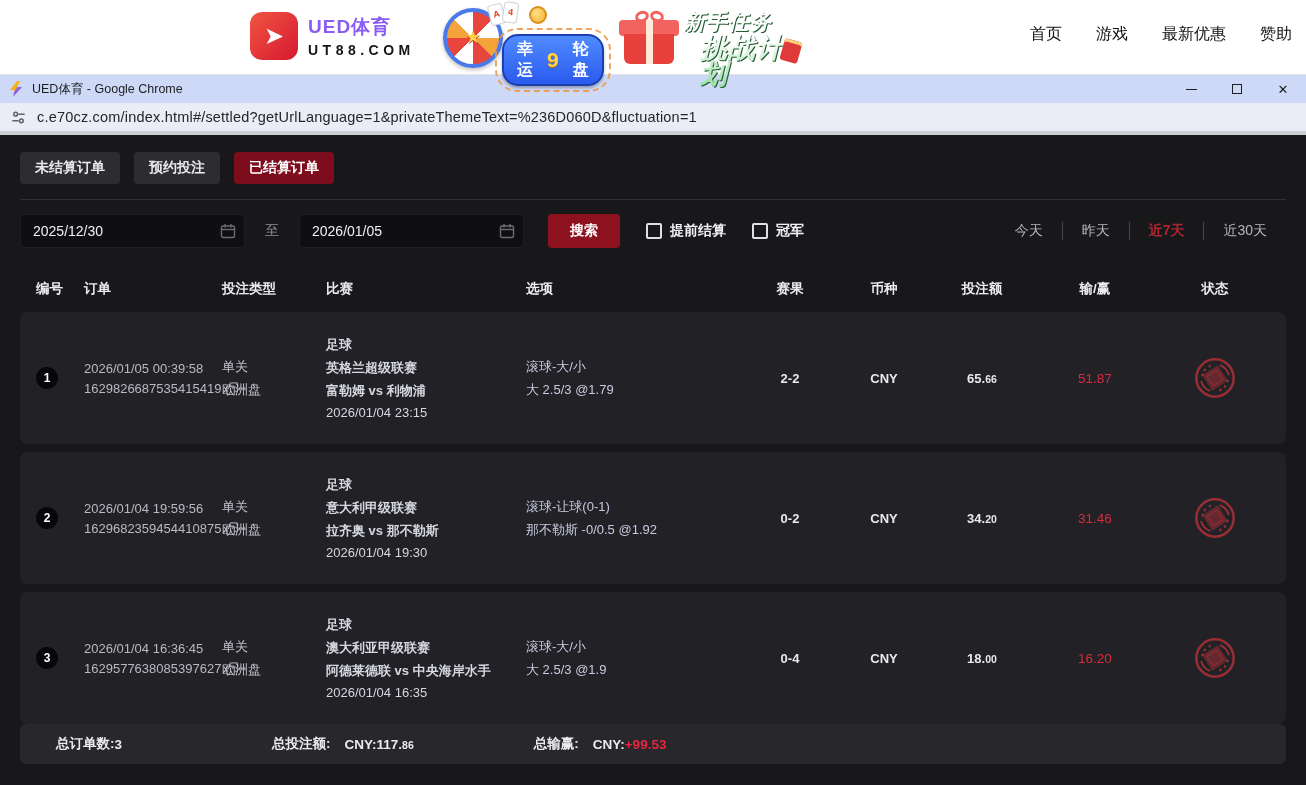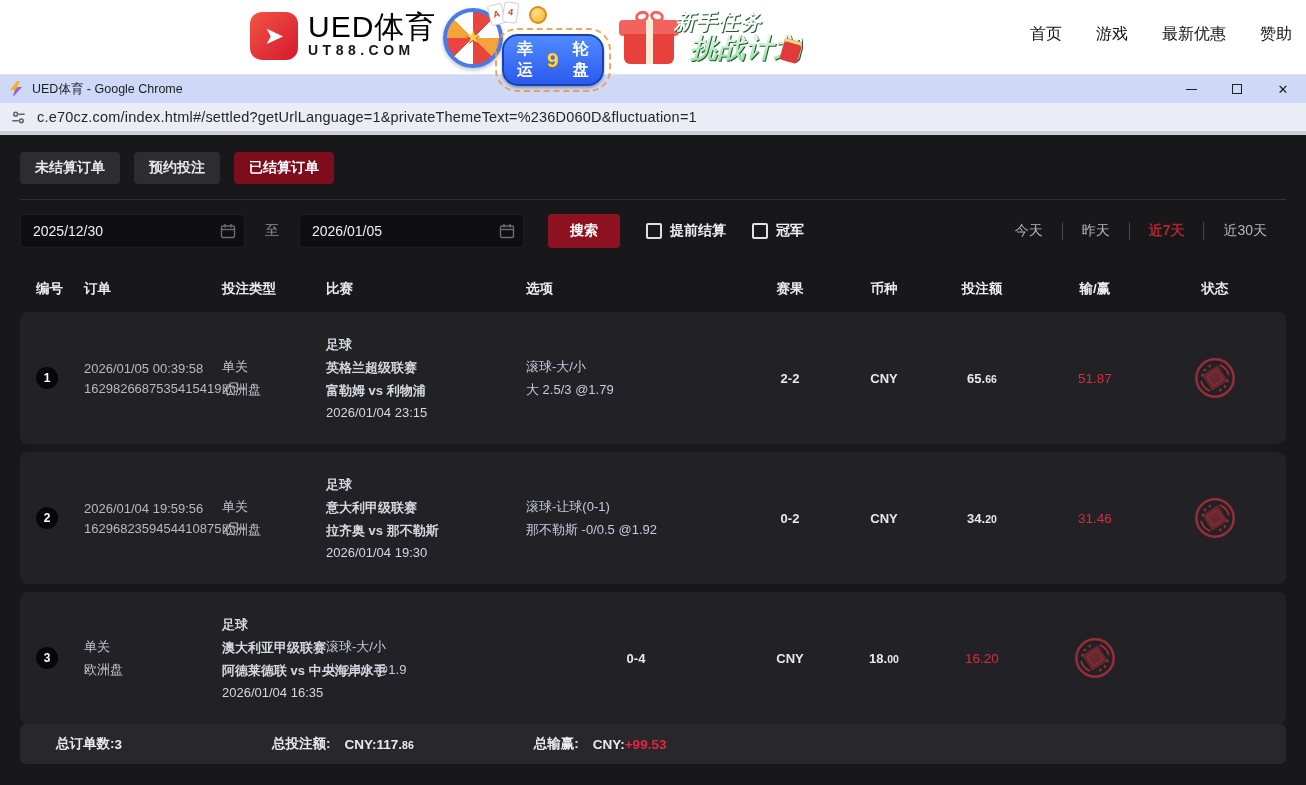--- a/index.html
+++ b/index.html
@@ -6,21 +6,21 @@
   html,body { width:1306px; height:785px; overflow:hidden; background:#18181b;
     font-family:"Liberation Sans","DejaVu Sans",sans-serif; }
 
   
   .site-header { position:relative; width:100%; height:75px; background:#ffffff;
     border-bottom:1px solid #e3e3e6; }
   .logo { position:absolute; left:250px; top:12px; display:flex; align-items:center; gap:10px; cursor:pointer; }
   .logo-mark { width:48px; height:48px; border-radius:12px;
     background:linear-gradient(135deg,#f25542,#d41930); display:flex; align-items:center; justify-content:center;
     color:#fff; font-size:24px; font-weight:900; }
-  .logo-txt .t1 { font-size:30px; font-weight:400; color:#000000; line-height:28px; letter-spacing:1px; }
+  .logo-txt .t1 { font-size:19px; font-weight:700; color:#8b5cf6; line-height:28px; letter-spacing:1px; }
   .logo-txt .t2 { font-size:14px; font-weight:700; color:#15151a; letter-spacing:4.5px; line-height:18px; }
 
   .promo1 { position:absolute; left:443px; top:6px; width:165px; height:64px; cursor:pointer; }
   .wheel { position:absolute; left:0; top:2px; width:60px; height:60px; border-radius:50%;
     border:4px solid #4a79e8;
     background:conic-gradient(#e8453c 0 45deg,#fff 45deg 90deg,#f5a33b 90deg 135deg,#e8453c 135deg 180deg,
       #fff 180deg 225deg,#e8453c 225deg 270deg,#f5a33b 270deg 315deg,#fff 315deg 360deg);
     box-shadow:0 2px 4px rgba(0,0,0,.25); }
   .wheel::after { content:"★"; position:absolute; left:50%; top:50%; transform:translate(-50%,-54%);
     color:#ffd04a; font-size:18px; text-shadow:0 1px 1px #a33; }
@@ -38,21 +38,21 @@
   .pill .n { color:#ffd54a; font-weight:900; font-size:21px; line-height:18px; text-shadow:0 1px 0 #b06a00; }
 
   .promo2 { position:absolute; left:622px; top:6px; width:185px; height:64px; cursor:pointer; }
   .gift { position:absolute; left:0; top:8px; width:54px; height:50px; }
   .gift .lid { position:absolute; left:-3px; top:6px; width:60px; height:16px; background:#f2625e; border-radius:4px; }
   .gift .box { position:absolute; left:2px; top:20px; width:50px; height:30px; background:#e8413c; border-radius:0 0 6px 6px; }
   .gift .rib { position:absolute; left:24px; top:6px; width:7px; height:44px; background:#ffe9d9; }
   .gift .bw1,.gift .bw2 { position:absolute; top:-3px; width:14px; height:11px; border:3px solid #f2625e;
     border-radius:50%; background:transparent; }
   .gift .bw1 { left:13px; transform:rotate(-18deg); } .gift .bw2 { left:28px; transform:rotate(18deg); }
-  .promo2-txt { position:absolute; left:52px; top:3px; font-style:italic; font-weight:900; line-height:26px;
+  .promo2-txt { position:absolute; left:62px; top:3px; font-style:italic; font-weight:900; line-height:26px;
     background:linear-gradient(#ffffff 35%,#9adfa6); -webkit-background-clip:text; background-clip:text; color:transparent;
     text-shadow:none; filter:drop-shadow(1px 1px 0 #235c33); }
   .promo2-txt .l1 { font-size:21px; letter-spacing:1px; display:block; }
   .promo2-txt .l2 { font-size:27px; letter-spacing:1px; display:block; margin-left:16px; }
   .envelope { position:absolute; left:160px; top:34px; width:18px; height:22px; background:#e03a3a;
     border-radius:3px; transform:rotate(16deg); box-shadow:inset 0 3px 0 #ffd37a; }
 
   .top-nav { position:absolute; right:14px; top:0; height:69px; display:flex; align-items:center; gap:34px; }
   .top-nav .nav-item { font-size:16px; color:#101013; cursor:pointer; white-space:nowrap; }
 
@@ -384,20 +384,29 @@
             <use href="#stamp-def"></use>
           </svg>
         </div>
     </div>
 
     <div class="grid row-card">
       <div>
           <div class="badge">3</div>
         </div>
       <div class="cell-lines">
+        <span class="order-line">2026/01/04 16:36:45</span>
+        <span class="order-line">
+            <span>1629577638085397627</span>
+          <svg class="copy-icon" viewBox="0 0 14 14">
+              <use href="#copy-def"></use>
+            </svg>
+          </span>
+      </div>
+      <div class="cell-lines">
         <span class="bt-line">单关</span>
         <span class="bt-line">欧洲盘</span>
       </div>
       <div class="cell-lines">
         <span class="match-line">足球</span>
         <span class="match-line">澳大利亚甲级联赛</span>
         <span class="match-line">阿德莱德联 vs 中央海岸水手</span>
         <span class="match-time">2026/01/04 16:35</span>
       </div>
       <div class="cell-lines">

